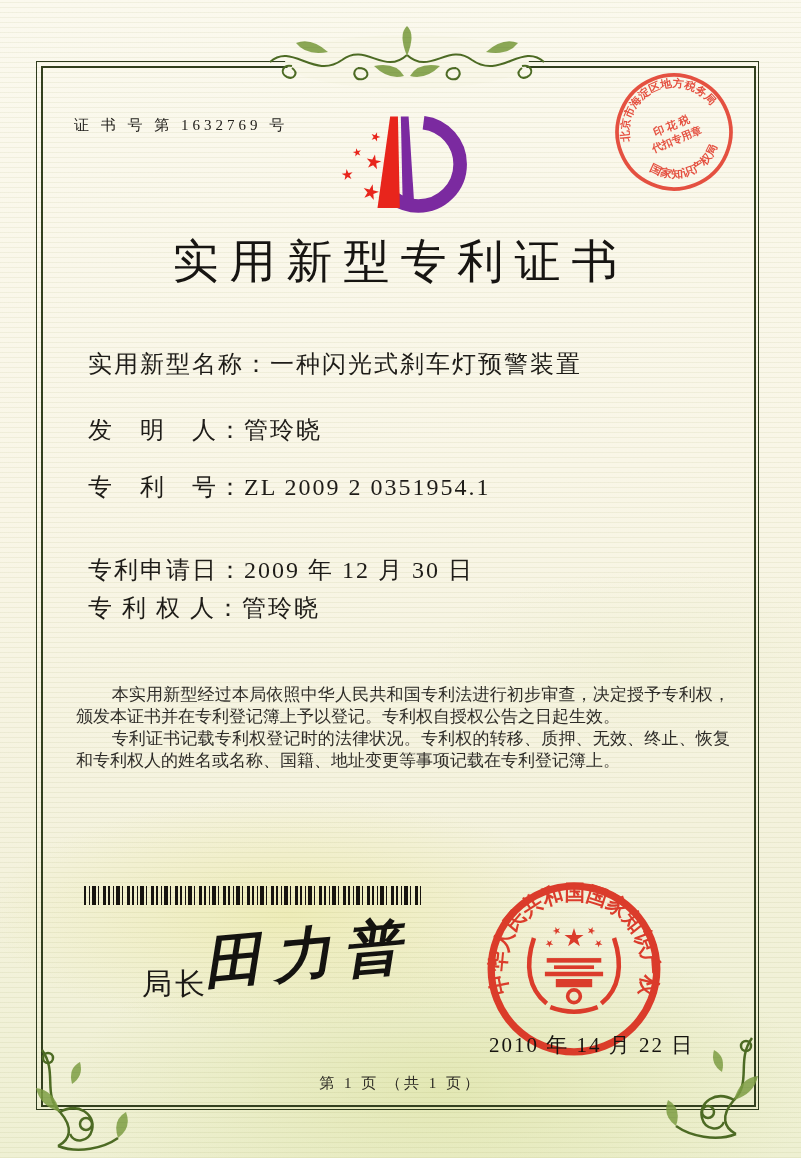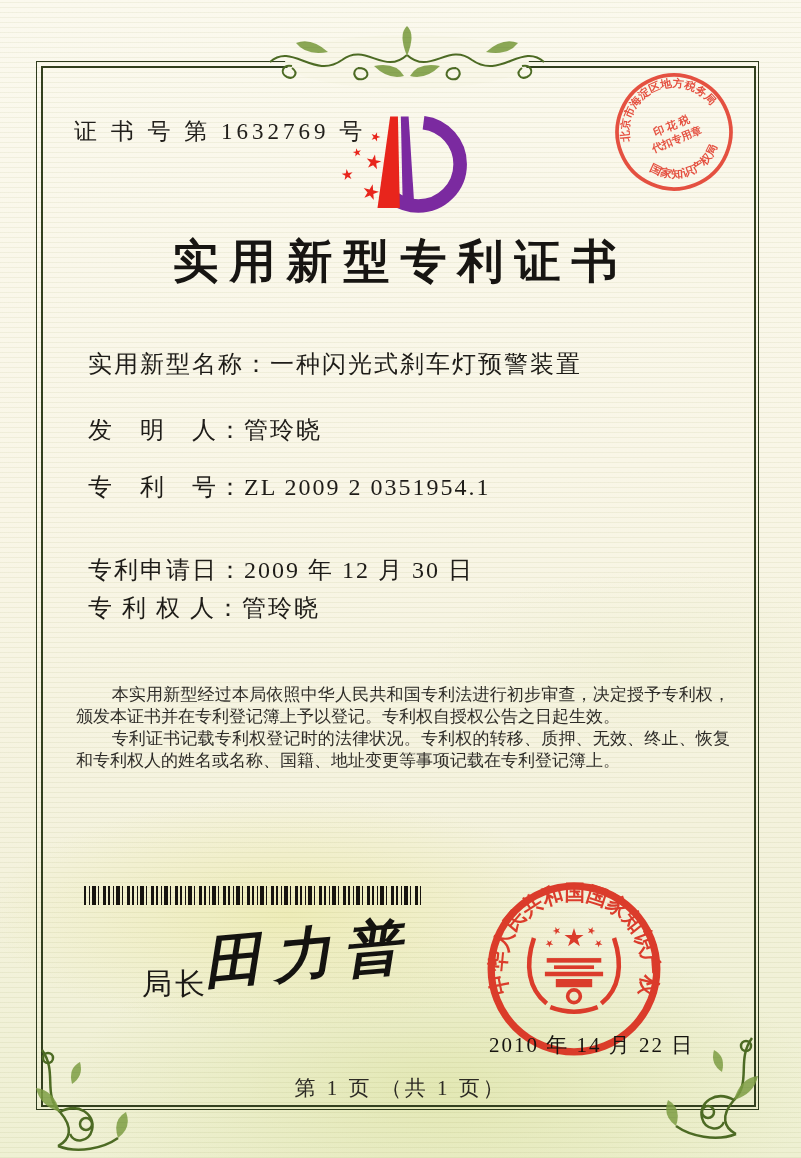--- a/index.html
+++ b/index.html
@@ -13,38 +13,38 @@
       linear-gradient(176deg,#fbf9ee 0%,#f9f6e7 42%,#f4f2dd 72%,#eef0d2 100%);
   }
   .texture{position:absolute;inset:0;pointer-events:none;
     background:repeating-linear-gradient(0deg, rgba(156,166,96,.10) 0 1px, rgba(255,255,255,0) 1px 5px);
     mix-blend-mode:multiply;}
   .frame-outer{position:absolute;left:36px;top:61px;width:721px;height:1047px;border:1.5px solid #2f3c1e;}
   .frame-inner{position:absolute;left:41px;top:66px;width:711px;height:1037px;border:2px solid #33401f;}
   .ornament-top{position:absolute;left:262px;top:22px;}
   .ornament-bl{position:absolute;left:28px;top:1044px;}
   .ornament-br{position:absolute;left:648px;top:1032px;transform:scaleX(-1);}
-  .cert-no{position:absolute;left:74px;top:116px;font-size:23px;letter-spacing:4px;color:#22201c;}
+  .cert-no{position:absolute;left:74px;top:116px;font-size:15px;letter-spacing:4px;color:#22201c;}
   .cnipa-logo{position:absolute;left:325px;top:104px;}
   .tax-stamp{position:absolute;left:612px;top:70px;opacity:.88;}
   .title{position:absolute;left:0;right:0;top:231px;margin:0;text-align:center;
-    font-size:46px;font-weight:700;letter-spacing:11px;color:#171512;}
+    font-size:46px;font-weight:400;letter-spacing:11px;color:#171512;}
   .field-line{position:absolute;left:88px;font-size:24px;letter-spacing:2px;color:#1e1c18;white-space:pre;}
   .f0{top:348px}.f1{top:414px}.f2{top:471px}.f3{top:554px}.f4{top:592px}.f5{top:647px}
   .paras{position:absolute;left:76px;top:684px;width:654px;}
   .paras p{margin:0;font-size:17px;line-height:22px;text-indent:2.1em;text-align:justify;color:#2e2c28;}
   .barcode{position:absolute;left:84px;top:886px;width:337px;height:19px;
     background:repeating-linear-gradient(90deg,#17140f 0 2px,transparent 2px 5px,#17140f 5px 6px,transparent 6px 8px,#17140f 8px 12px,transparent 12px 14px,#17140f 14px 15px,transparent 15px 19px,#17140f 19px 22px,transparent 22px 24px);}
   .role{position:absolute;left:142px;top:964px;font-size:30px;letter-spacing:3px;color:#1c1a16;}
   .sig{position:absolute;left:203px;top:916px;font-size:58px;font-weight:700;font-style:italic;
     font-family:"DejaVu Sans","Liberation Sans",sans-serif;letter-spacing:12px;color:#141310;
     transform:rotate(-5deg);}
   .seal{position:absolute;left:483px;top:878px;opacity:.93;}
   .seal-date{position:absolute;left:489px;top:1031px;font-size:21px;letter-spacing:2px;color:#161410;font-weight:500;z-index:5;}
-  .footer{position:absolute;left:0;right:0;top:1074px;text-align:center;font-size:21px;letter-spacing:3px;color:#2c2a24;}
+  .footer{position:absolute;left:0;right:0;top:1074px;text-align:center;font-size:15px;letter-spacing:3px;color:#2c2a24;}
   svg text{font-family:"Liberation Serif","DejaVu Serif",serif;}
 </style>
 </head>
 <body>
 
 <div class="paper">
 
   <div class="frame-outer"></div>
   <div class="frame-inner"></div>
 

